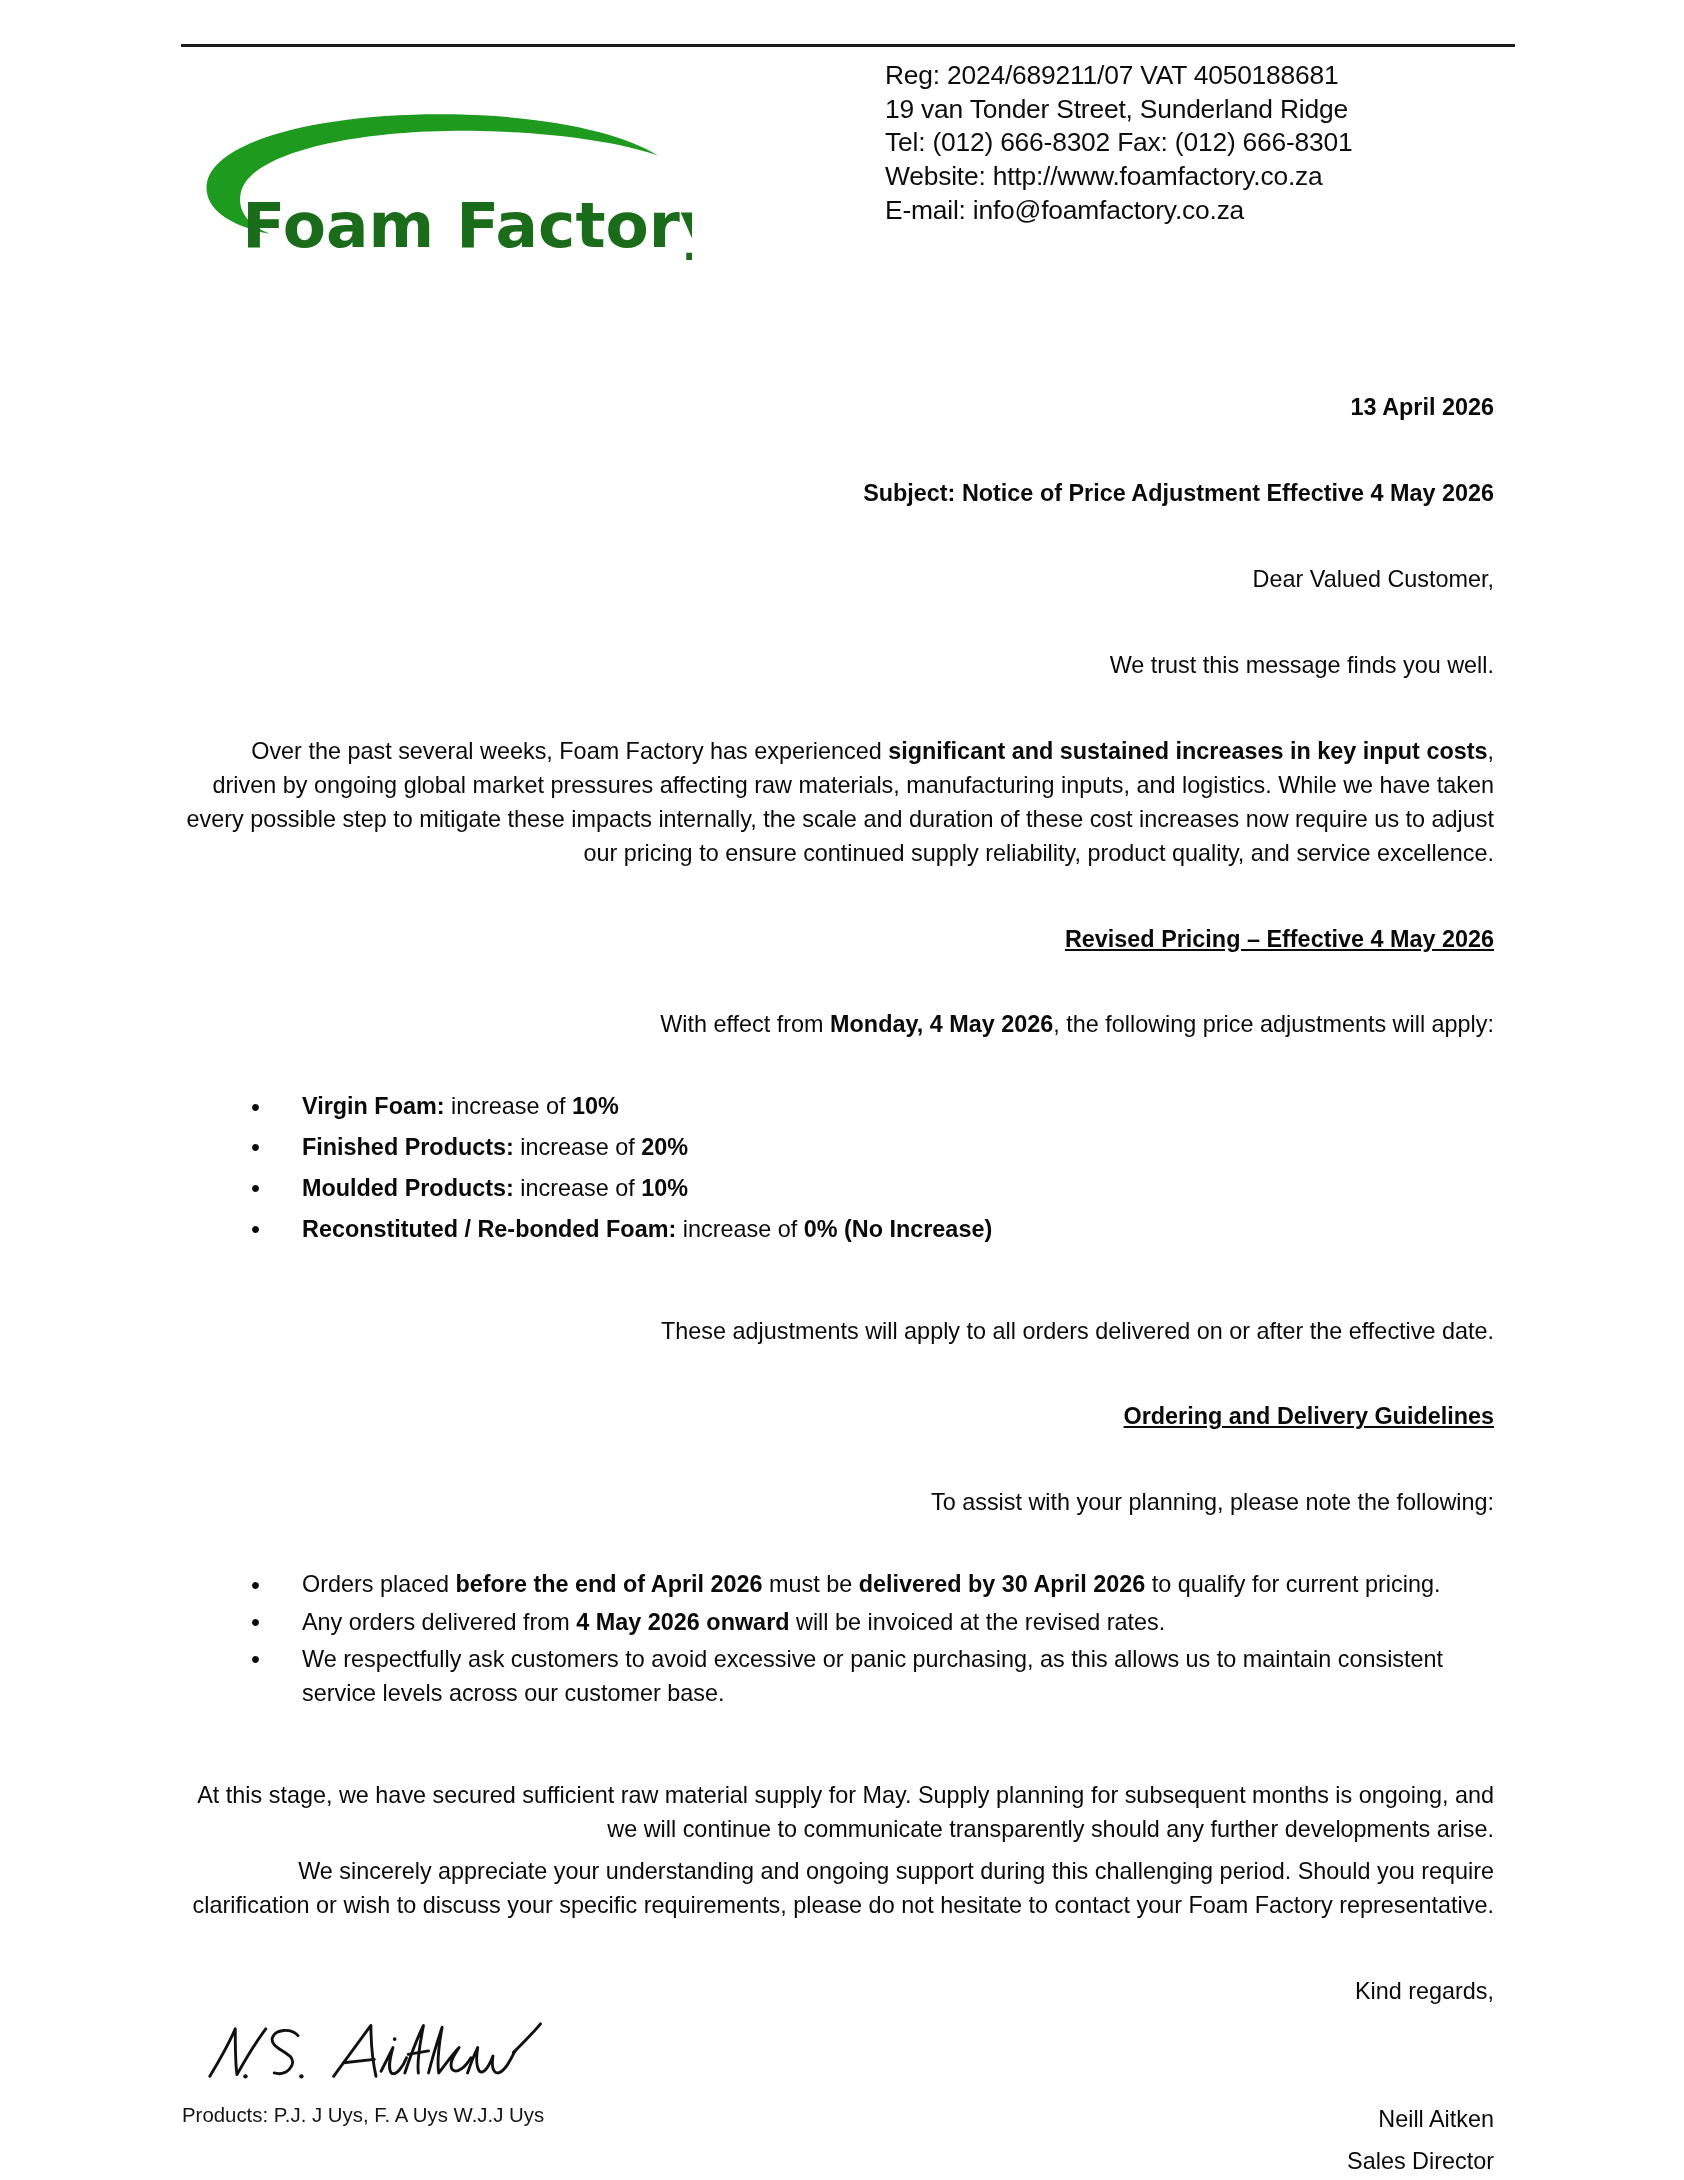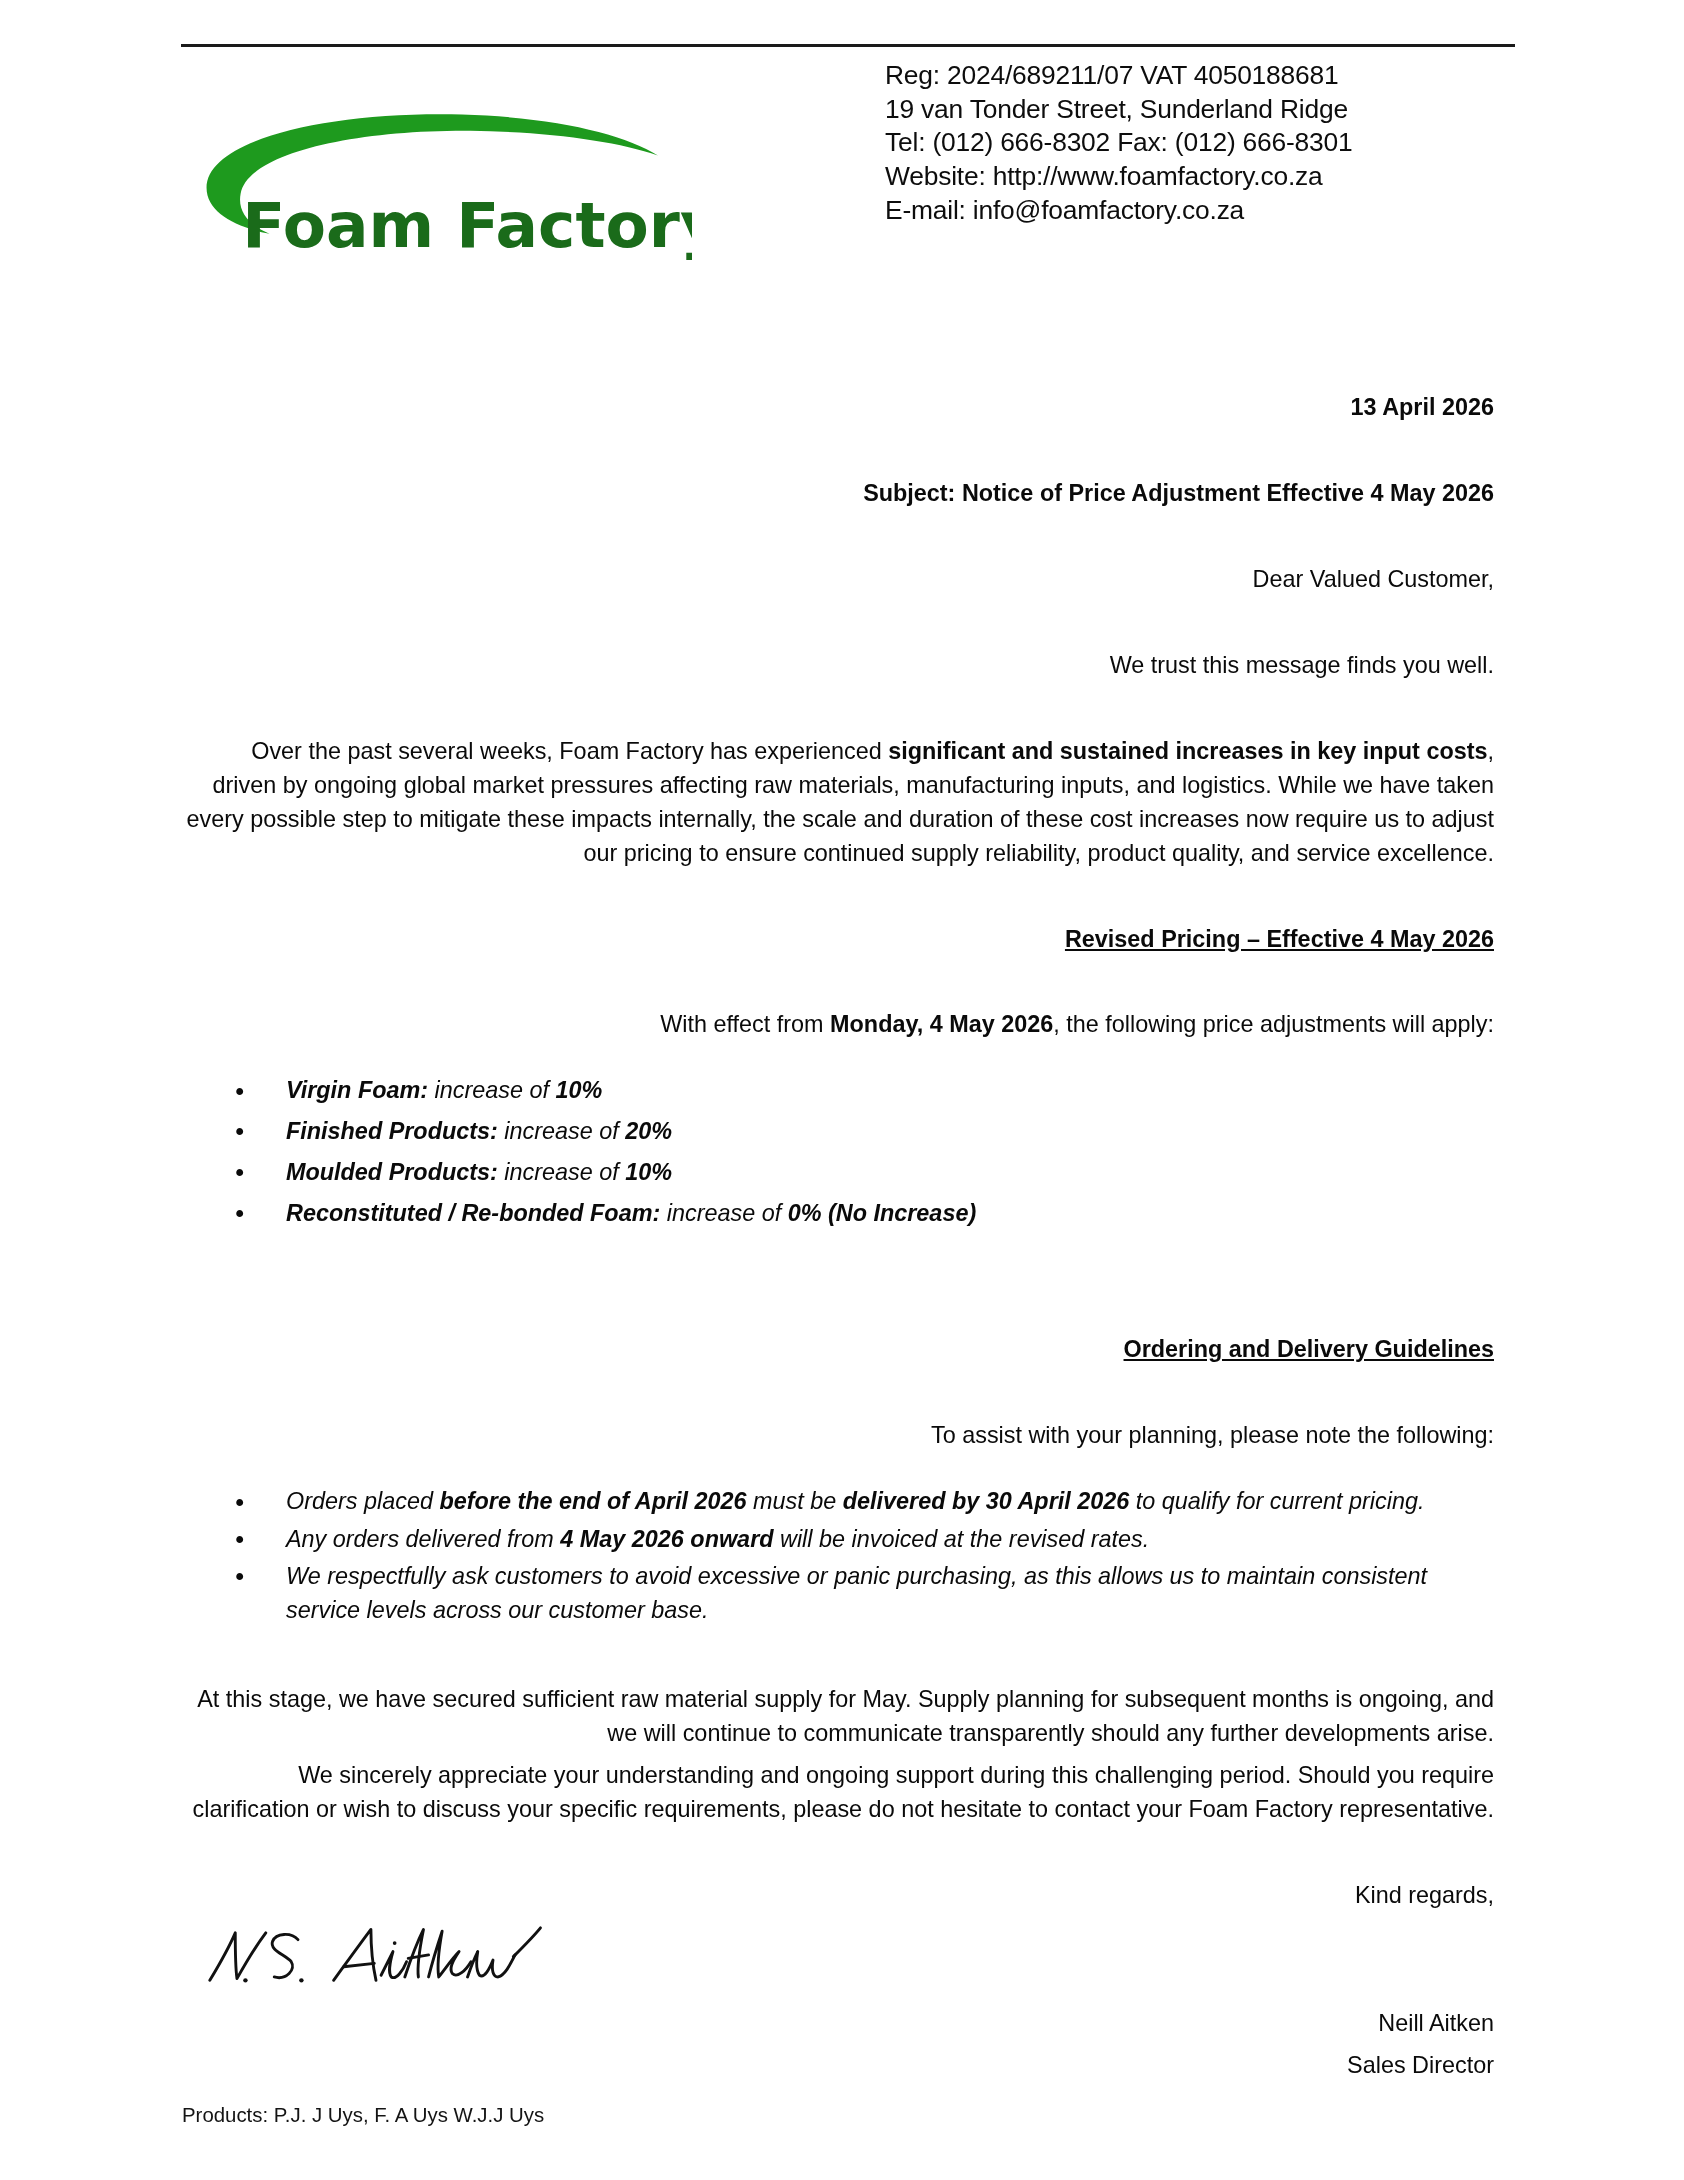--- a/index.html
+++ b/index.html
@@ -92,23 +92,22 @@
 
   .bold { font-weight: bold; }
   .heading-ul {
     font-weight: bold;
     text-decoration: underline;
     display: inline-block;
   }
 
   ul.doc-list {
     list-style: none;
-    margin: 0;
+    margin: 16px;
     padding: 0;
-    font-style: italic;
   }
   ul.doc-list > li {
     position: relative;
     padding-left: 104px;
     margin: 0 0 6.8px 0;
   }
   ul.doc-list > li::before {
     content: "\2022";
     position: absolute;
     left: 53px;
@@ -193,20 +192,21 @@
       <li><span class="bold">Virgin Foam:</span><span> increase of </span><span class="bold">10%</span></li>
 
       <li><span class="bold">Finished Products:</span><span> increase of </span><span class="bold">20%</span></li>
 
       <li><span class="bold">Moulded Products:</span><span> increase of </span><span class="bold">10%</span></li>
 
       <li><span class="bold">Reconstituted / Re-bonded Foam:</span><span> increase of </span><span class="bold">0% (No Increase)</span></li>
     </ul>
     <div class="spacer-line"></div>
 
+    <p class="block">These adjustments will apply to all orders delivered on or after the effective date.</p>
     <div class="spacer-line"></div>
 
     <p class="block"><span class="heading-ul">Ordering and Delivery Guidelines</span></p>
     <div class="spacer-line"></div>
 
     <p class="block">To assist with your planning, please note the following:</p>
     <div class="gap-md"></div>
 
     <ul class="doc-list tight">
       <li><span>Orders placed </span><span class="bold">before the end of April 2026</span><span> must be </span><span class="bold">delivered by 30 April 2026</span><span> to qualify for current pricing.</span></li>

